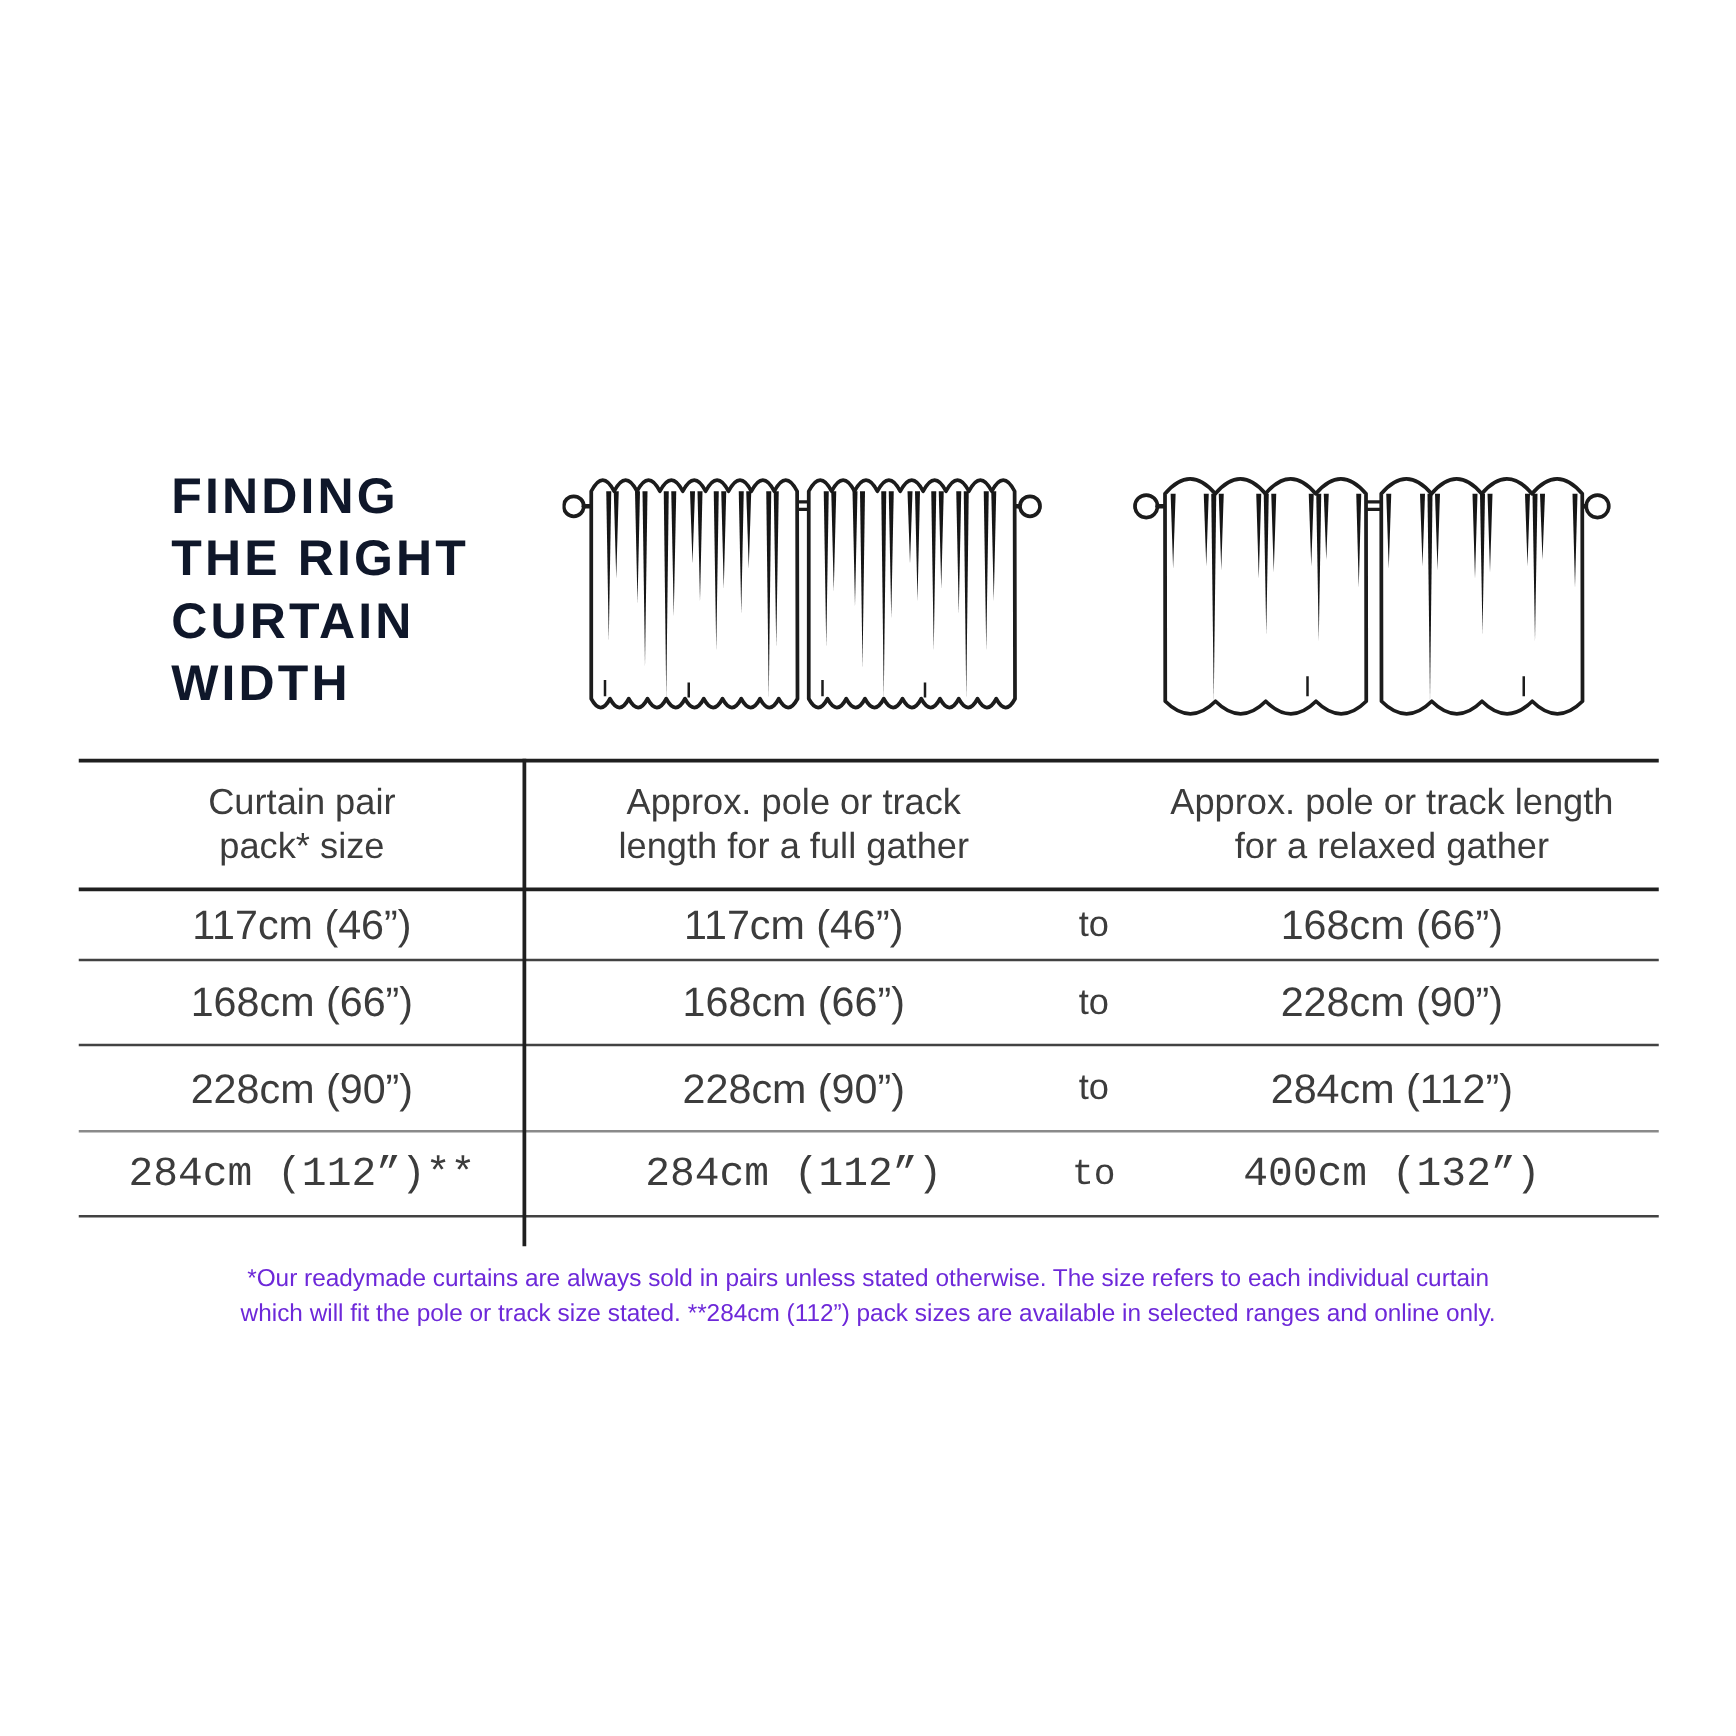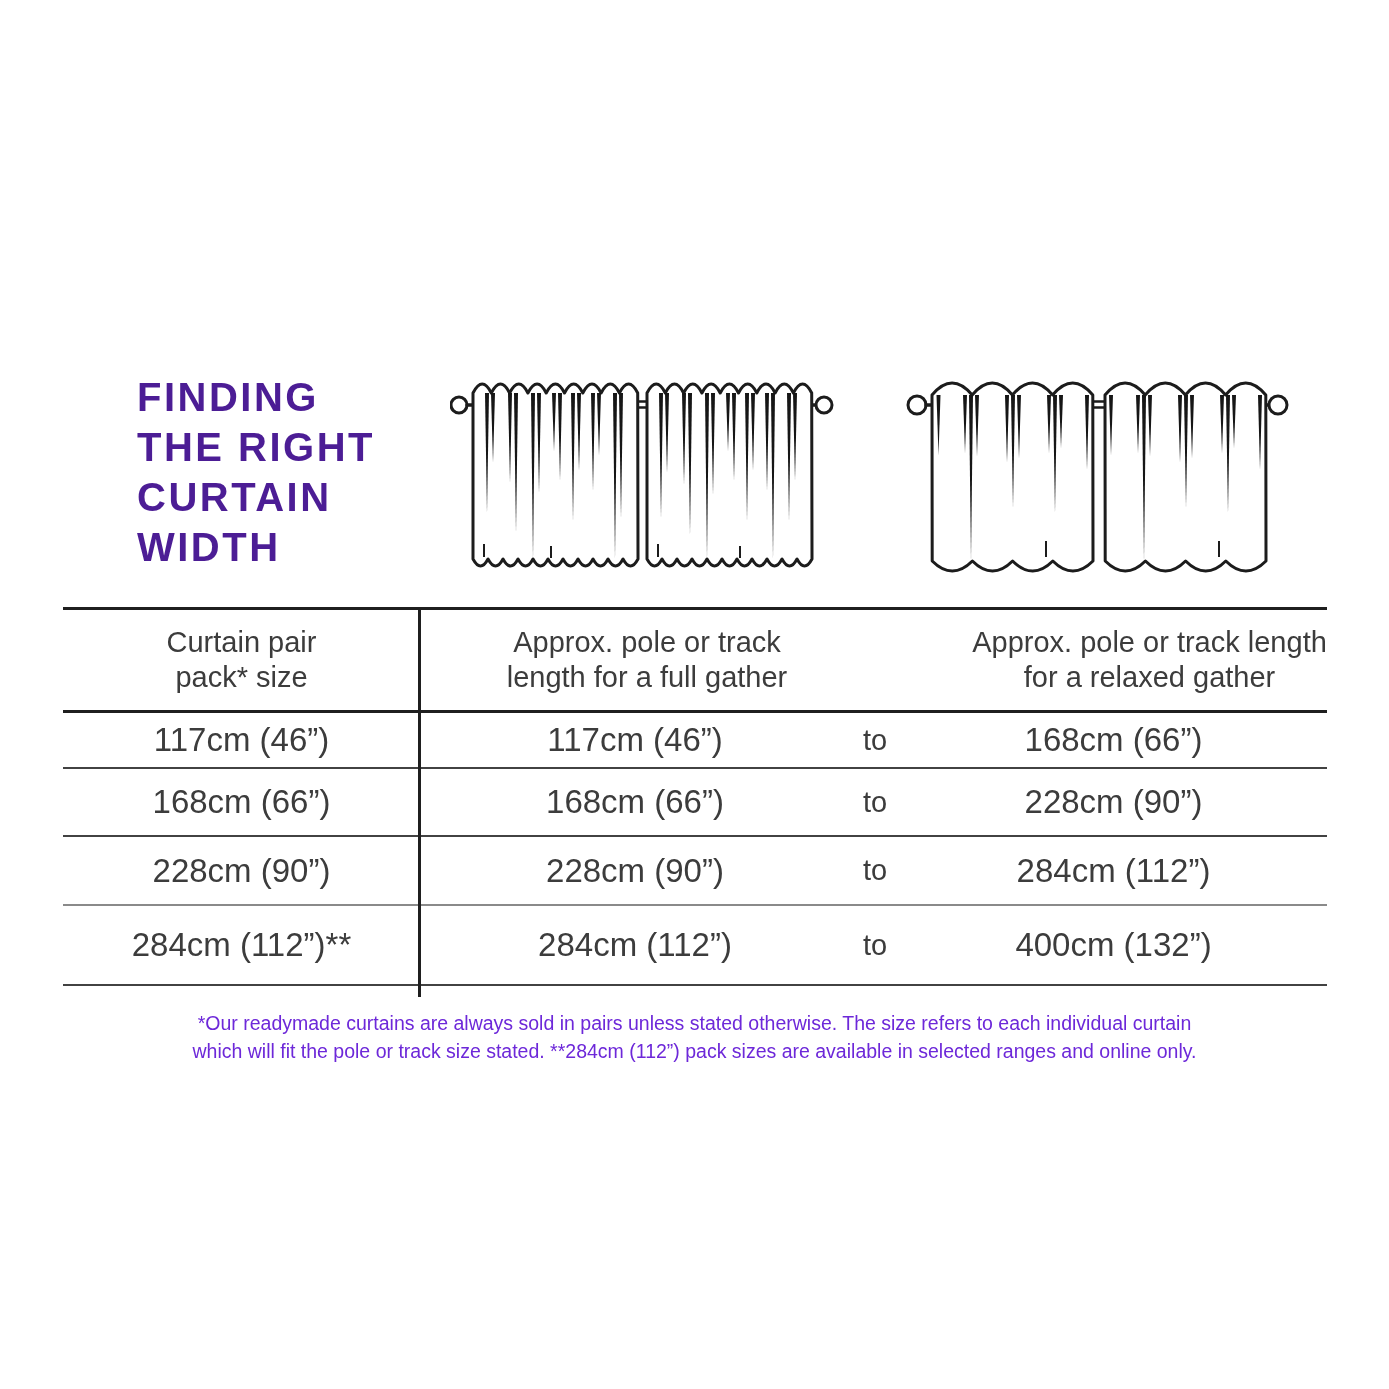--- a/index.html
+++ b/index.html
@@ -8,43 +8,43 @@
     width:1389px;height:1389px;
     background:#ffffff;
     font-family:"Liberation Sans", sans-serif;
     color:#3c3c3c;
     overflow:hidden;
   }
   
   .title{
     position:absolute;left:137px;top:372px;margin:0;
     font-size:40px;font-weight:700;line-height:50px;
-    letter-spacing:2.5px;color:#4c1d95;
+    letter-spacing:2.5px;color:#0f172a;
   }
   .title span{display:block;}
   
   .illus{position:absolute;}
   .illus-full{left:450px;top:378px;width:385px;height:196px;}
   .illus-relaxed{left:905px;top:378px;width:385px;height:196px;}
   .illus svg{display:block;width:100%;height:100%;}
   
   .size-table{
     position:absolute;left:63px;top:607px;width:1264px;
     border-top:3px solid #1f1f1f;
   }
   .trow{
     display:grid;
     grid-template-columns:357px 430px 50px 427px;
     align-items:center;
   }
-  .thead{height:103px;border-bottom:3px solid #1f1f1f;box-sizing:border-box;gap:12px;}
+  .thead{height:103px;border-bottom:3px solid #1f1f1f;box-sizing:border-box;}
   .brow{height:56px;border-bottom:2px solid #424242;box-sizing:border-box;}
   .brow.r2{height:68px;}
   .brow.r3{height:69px;border-bottom-color:#8a8a8a;}
-  .brow.r4{height:80px;}
+  .brow.r4{height:68px;font-family:Liberation Mono, monospace;}
   .cell{text-align:center;font-size:33px;color:#3c3c3c;white-space:nowrap;}
   .hcell{font-size:29px;line-height:35px;white-space:normal;}
   .hcell span{display:block;}
   .tocell{font-size:29px;}
   .vdivider{
     position:absolute;left:355px;top:-3px;
     width:3px;height:390px;background:#1f1f1f;
   }
   
   .footnote{

